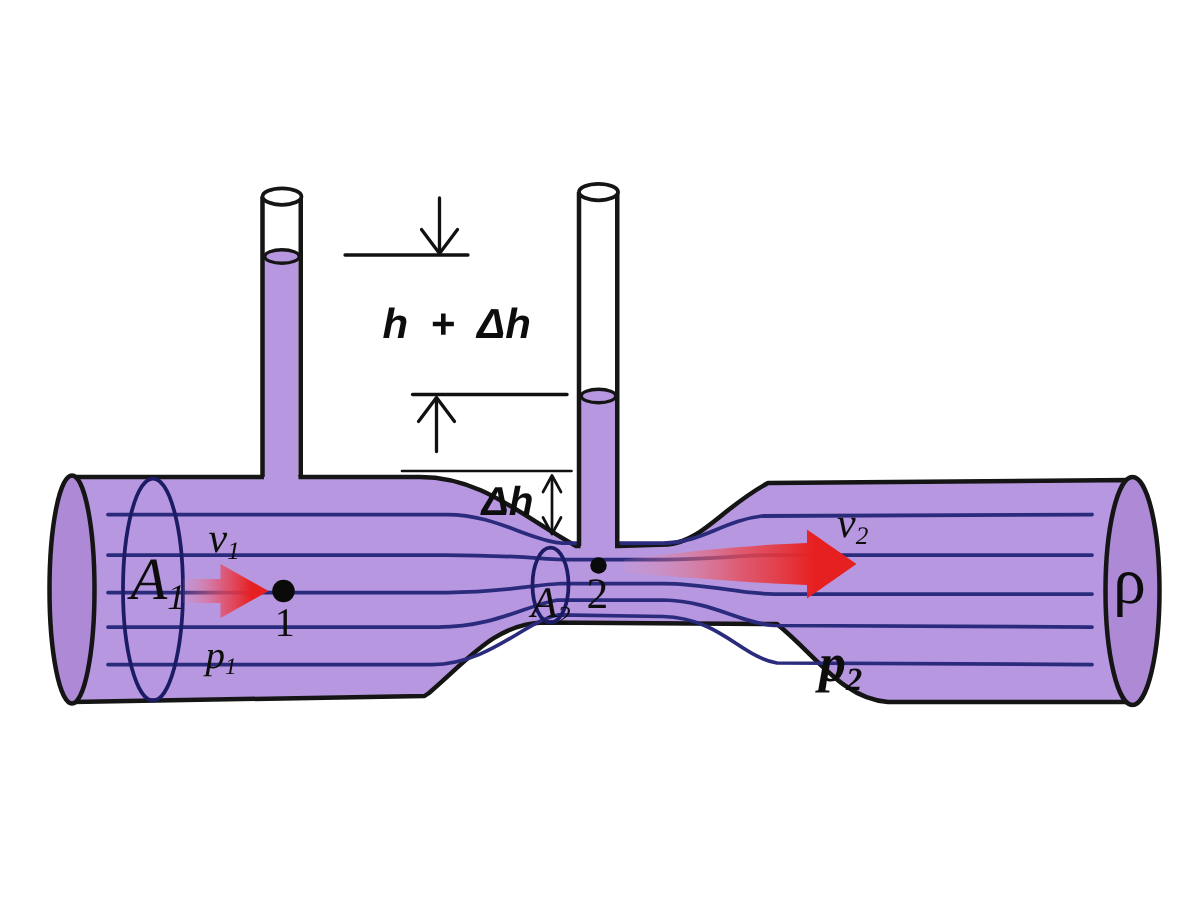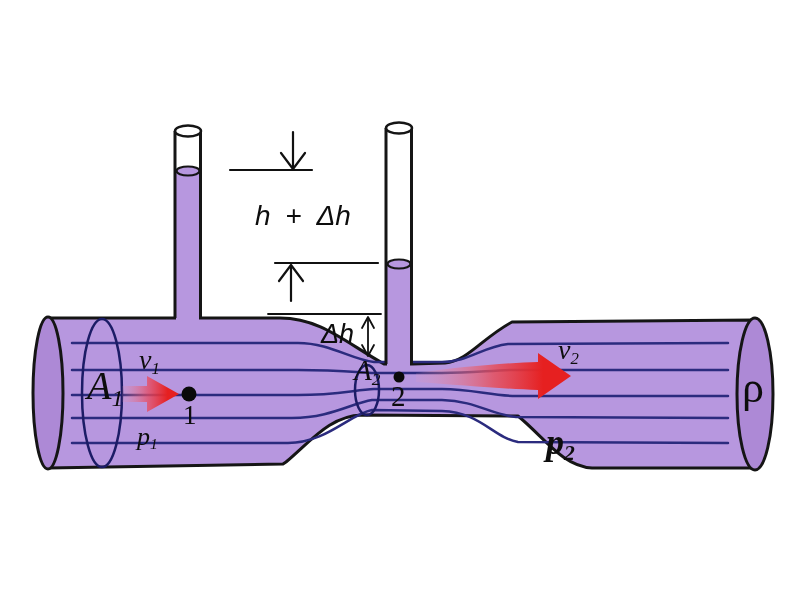--- a/index.html
+++ b/index.html
@@ -16,21 +16,21 @@
     color: #0d0d0d;
     line-height: 1;
     white-space: nowrap;
     user-select: none;
   }
   .math { font-family: "Liberation Serif", serif; font-style: italic; }
   .math .sub { font-size: 0.6em; font-style: italic; vertical-align: -0.28em; }
   .plain { font-family: "Liberation Serif", serif; font-style: normal; }
   .dim {
     font-family: "Liberation Sans", sans-serif;
-    font-weight: normal; font-style: italic;
+    font-weight: bold; font-style: italic;
     word-spacing: 7px;
     text-align: center;
   }
 </style>
 </head>
 <body>
 
 <div class="stage">
 
   <svg width="800" height="600" viewBox="0 0 800 600">
@@ -123,21 +123,21 @@
   <div class="lbl dim" style="left:321px; top:321px; font-size:27px;">Δh</div>
 
   <div class="lbl math" style="left:87px; top:366px; font-size:40px;text-align:right;"><span>A</span><span class="sub">1</span></div>
 
   <div class="lbl math" style="left:139px; top:346px; font-size:28px;"><span>v</span><span class="sub">1</span></div>
 
   <div class="lbl math" style="left:137px; top:424px; font-size:26px;"><span>p</span><span class="sub">1</span></div>
 
   <div class="lbl plain" style="left:183px; top:402px; font-size:27px;">1</div>
 
-  <div class="lbl math" style="left:354px; top:356px; font-size:29px;text-align:right;"><span>A</span><span class="sub">2</span></div>
+  <div class="lbl math" style="left:354px; top:388px; font-size:29px;text-align:right;"><span>A</span><span class="sub">2</span></div>
 
   <div class="lbl plain" style="left:391px; top:382px; font-size:29px;">2</div>
 
   <div class="lbl math" style="left:558px; top:336px; font-size:28px;"><span>v</span><span class="sub">2</span></div>
 
   <div class="lbl math" style="left:546px; top:424px; font-size:36px;font-weight:bold;"><span>p</span><span class="sub">2</span></div>
 
   <div class="lbl plain" style="left:742px; top:366px; font-size:44px;">ρ</div>
 
 </div>

